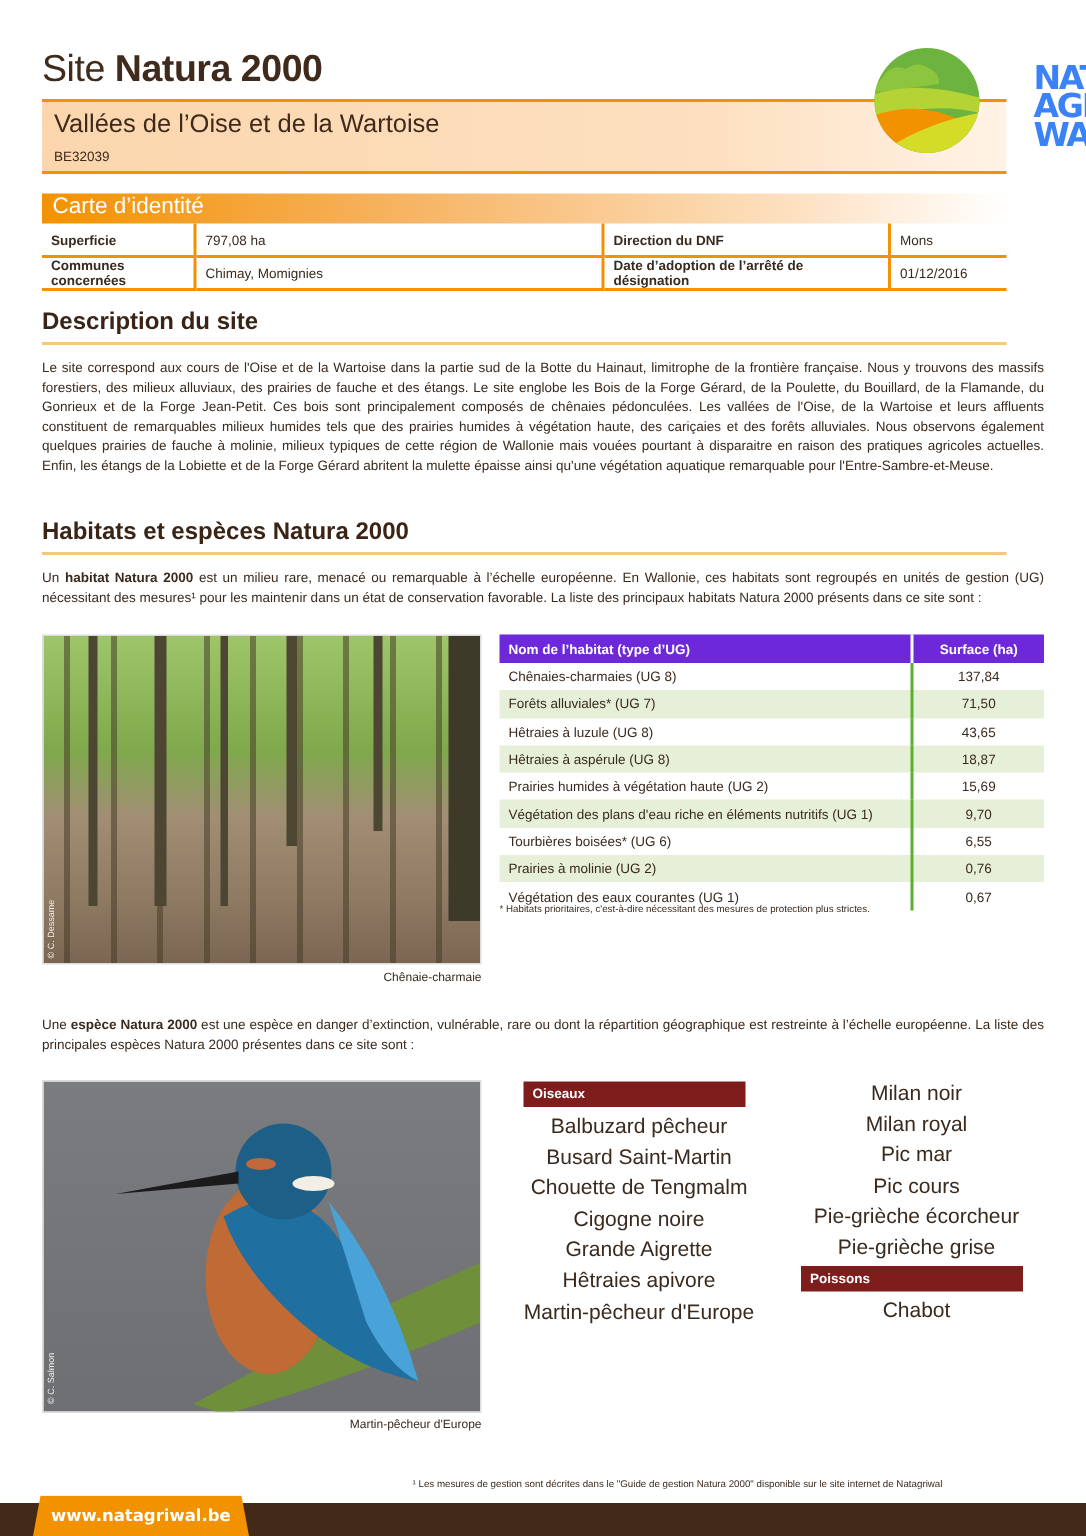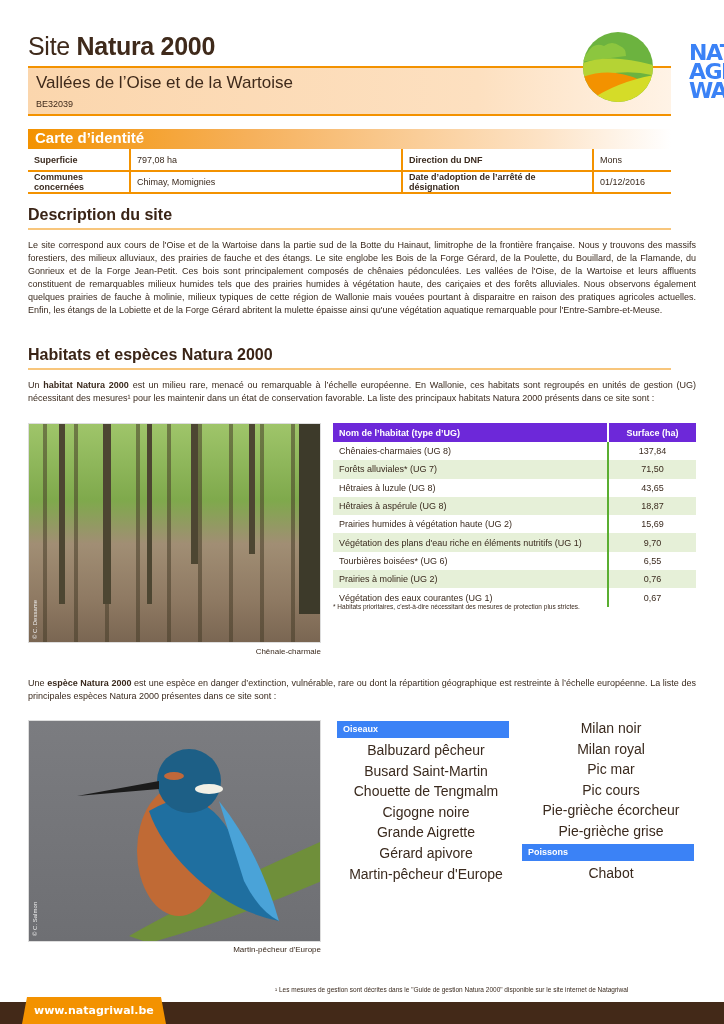--- a/index.html
+++ b/index.html
@@ -13,21 +13,21 @@
     background: linear-gradient(to right, #fbd6ad 0%, #fde0c0 70%, #fff3e6 100%);
     border-top: 2px solid #f39200; border-bottom: 2px solid #f39200; }
   .subtitle { position: absolute; left: 8px; top: 5px; font-size: 17px; color: #3f2a1b; }
   .code { position: absolute; left: 8px; top: 31px; font-size: 9px; color: #3f2a1b; }
 
   .logo { position: absolute; left: 580px; top: 22px; width: 120px; height: 90px; }
   .logo-text { position: absolute; left: 73px; top: 21px; font-family: "DejaVu Sans", sans-serif; font-weight: bold; font-size: 22px; line-height: 19px; color: #3b82f6; letter-spacing: -1.5px; margin-left: 36px; }
 
   .section-bar { position: absolute; left: 28px; top: 129px; width: 643px; height: 20px;
     background: linear-gradient(to right, #f39200 0%, #f6b15c 35%, #fde3c6 80%, #ffffff 100%); }
-  .section-bar span { position: absolute; left: 7px; top: 0px; font-size: 15px; font-weight: bold; color: #ffffff; }
+  .section-bar span { position: absolute; left: 7px; top: 0px; font-size: 15px; font-weight: normal; color: #ffffff; }
 
   table.id { position: absolute; left: 28px; top: 149px; width: 643px; border-collapse: collapse; font-size: 9px; }
   table.id td { height: 22px; border-bottom: 2px solid #f39200; padding: 0 6px; color: #3a2a1e; }
   table.id td.lbl { font-weight: bold; }
   table.id td.sep { border-left: 2px solid #f39200; }
 
   h2 { position: absolute; left: 28px; font-size: 16px; font-weight: bold; color: #3a2416; }
   .rule { position: absolute; left: 28px; width: 643px; height: 2px; background: #f8c67c; }
 
   .para { position: absolute; left: 28px; width: 668px; font-size: 9px; line-height: 13px; color: #3a2a1e; text-align: justify; }
@@ -46,21 +46,21 @@
   table.hab { position: absolute; left: 333px; top: 423px; width: 363px; border-collapse: collapse; font-size: 9px; }
   table.hab th { background: #6d28d9; color: #fff; font-weight: bold; text-align: left; height: 19px; padding: 0 6px; }
   table.hab th.sv { text-align: center; border-left: 2px solid #fff; }
   table.hab td { height: 18.3px; padding: 0 6px; color: #3a2a1e; }
   table.hab td.v { text-align: center; border-left: 2px solid #5aae31; width: 88px; }
   table.hab tr.alt td { background: #e6f0d8; }
   .note { position: absolute; left: 333px; top: 603px; font-size: 6.5px; color: #3a2a1e; }
 
   .sp-col { position: absolute; top: 721px; width: 180px; }
   .sp-item { height: 20.6px; font-size: 14px; line-height: 20.6px; padding-left: 6px; color: #3a2a1e; text-align: center; }
-  .sp-head { height: 17px; line-height: 17px; background: #3b82f6; color: #fff; font-weight: bold; font-size: 9px; padding-left: 6px; margin: 2px 4px; }
+  .sp-head { height: 17px; line-height: 17px; background: #7f1d1d; color: #fff; font-weight: bold; font-size: 9px; padding-left: 6px; margin: 2px 16px; }
 
   .footnote { position: absolute; left: 275px; top: 986px; font-size: 6.5px; color: #3a2a1e; }
 
   .footer { position: absolute; left: 0; top: 1002px; width: 724px; height: 22px; background: #432918; }
   .footer-tab { position: absolute; left: 22px; top: 997px; width: 144px; height: 27px; background: #f39200;
     clip-path: polygon(5px 0, 139px 0, 144px 27px, 0 27px); }
   .footer-tab span { position: absolute; left: 12px; top: 7px; color: #fff; font-weight: bold; font-size: 11px; font-family: "DejaVu Sans", sans-serif; }
 </style>
 </head>
 <body>
@@ -199,21 +199,21 @@
 </div>
 <div class="caption" style="left:28px;top:945px;width:293px">Martin-pêcheur d'Europe</div>
 
 <div class="sp-col" style="left:333px">
   <div class="sp-head" style="margin-top:0">Oiseaux</div>
   <div class="sp-item">Balbuzard pêcheur</div>
   <div class="sp-item">Busard Saint-Martin</div>
   <div class="sp-item">Chouette de Tengmalm</div>
   <div class="sp-item">Cigogne noire</div>
   <div class="sp-item">Grande Aigrette</div>
-  <div class="sp-item">Gérard apivore</div>
+  <div class="sp-item">Hêtraies apivore</div>
   <div class="sp-item">Martin-pêcheur d'Europe</div>
 </div>
 
 <div class="sp-col" style="left:518px;top:718px">
   <div class="sp-item">Milan noir</div>
   <div class="sp-item">Milan royal</div>
   <div class="sp-item">Pic mar</div>
   <div class="sp-item">Pic cours</div>
   <div class="sp-item">Pie-grièche écorcheur</div>
   <div class="sp-item">Pie-grièche grise</div>

